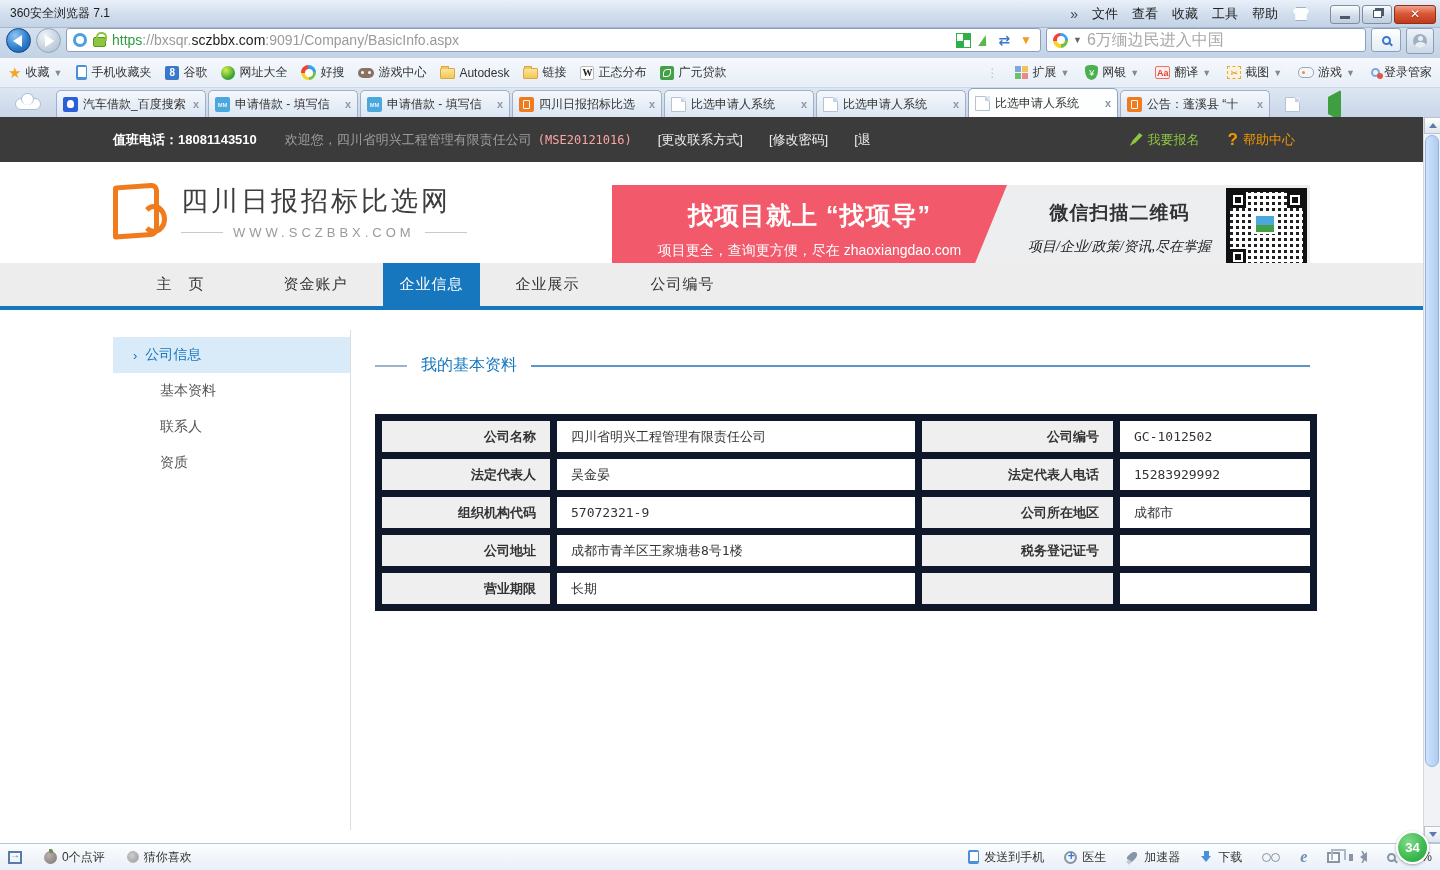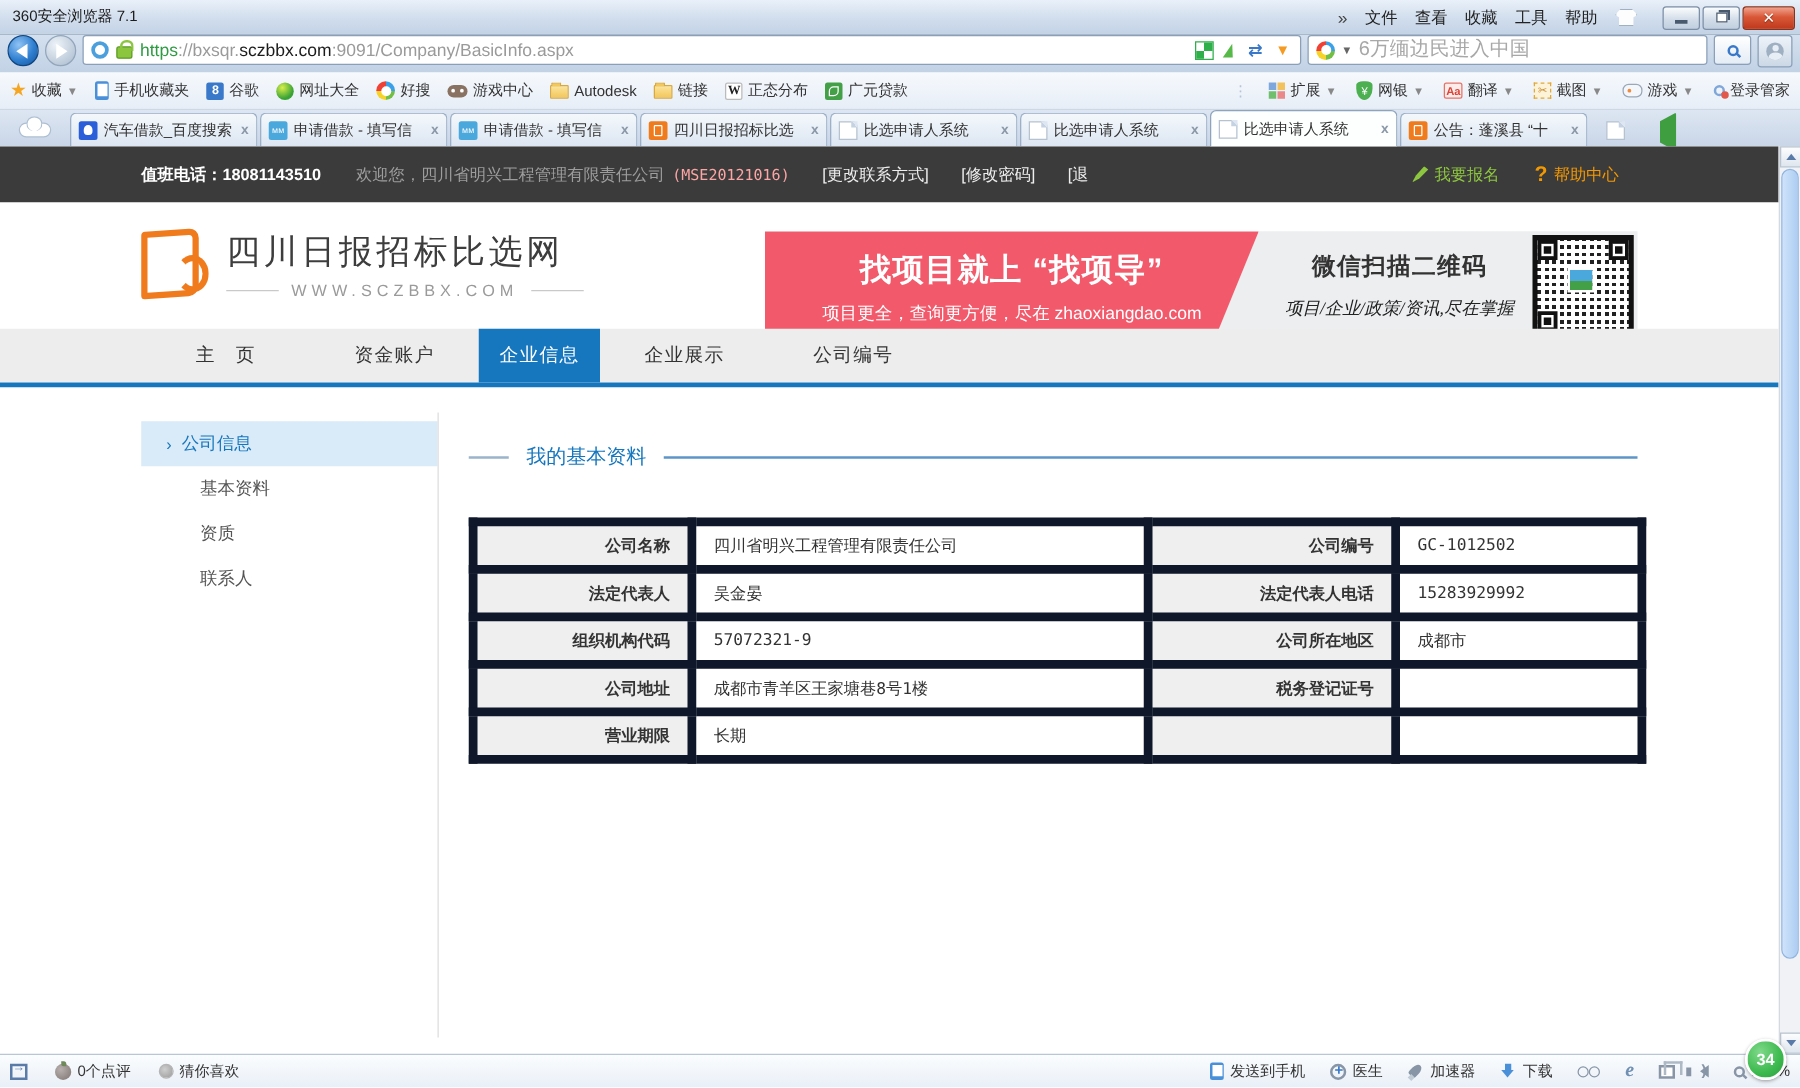--- a/index.html
+++ b/index.html
@@ -487,22 +487,22 @@
   </div>
   <div class="mainnav-underline"></div>
 
   <div class="contentarea">
     <div class="sidebar">
       <div class="sidebar-header">
         <span class="sidebar-chevron">›</span>
         <span>公司信息</span>
       </div>
       <div class="sidebar-item">基本资料</div>
+      <div class="sidebar-item">联系人</div>
       <div class="sidebar-item">资质</div>
-      <div class="sidebar-item">联系人</div>
     </div>
     <div class="v-divider"></div>
 
     <div class="main">
       <div class="main-title">
         <span class="pre-line"></span>
         <span class="t">我的基本资料</span>
         <span class="post-line"></span>
       </div>
       <table class="info">

